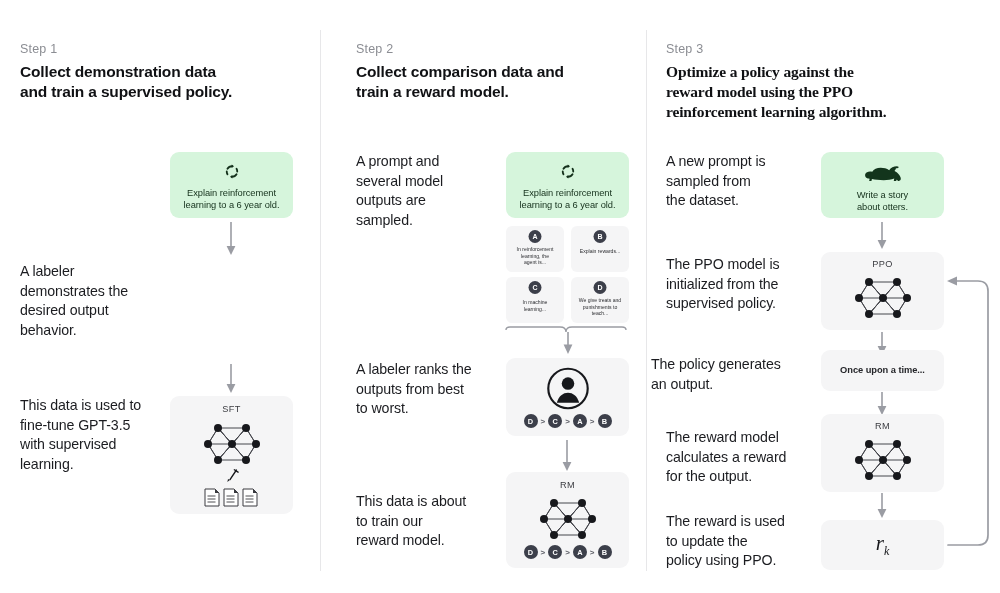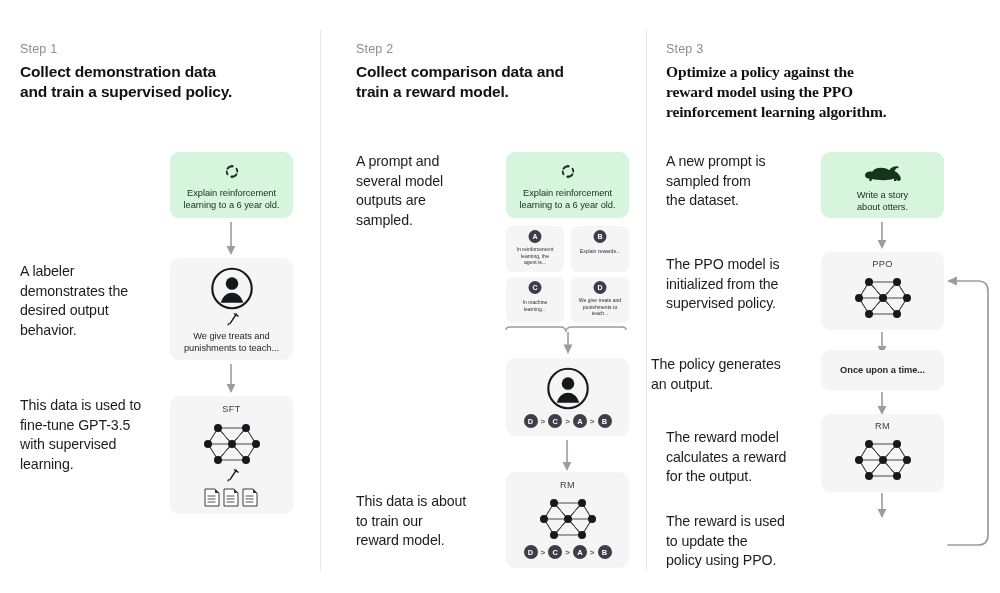--- a/index.html
+++ b/index.html
@@ -163,38 +163,20 @@
 learning to a 6 year old.</div>
     </div>
 
     <div class="abs" style="left:224px;top:222px;">
       <svg width="14" height="34" viewBox="0 0 14 34">
         <line x1="7" y1="0" x2="7" y2="25" stroke="#9a9ca3" stroke-width="1.6"></line>
         <path d="M7 33 L2.6 24 L11.4 24 Z" fill="#9a9ca3"></path>
       </svg>
     </div>
 
-    <div class="card" style="left:170px;top:258px;width:123px;height:102px;">
-      <div class="abs" style="left:50%;top:9px;transform:translateX(-50%);">
-        <svg width="43" height="43" viewBox="0 0 48 48">
-          <circle cx="24" cy="24" r="22" fill="none" stroke="#17181c" stroke-width="2.4"></circle>
-          <circle cx="24" cy="18.5" r="7" fill="#17181c"></circle>
-          <path d="M11.5 40c2.2-7.6 7-11.2 12.5-11.2S34.3 32.4 36.5 40z" fill="#17181c"></path>
-        </svg>
-      </div>
-      <div class="abs" style="left:50%;top:54px;transform:translateX(-50%);">
-        <svg width="15" height="16" viewBox="0 0 18 20">
-          <path d="M14.5 2.5 L6.5 14.5" stroke="#17181c" stroke-width="1.7" fill="none" stroke-linecap="round"></path>
-          <path d="M11.9 2.2 L16.6 5.2" stroke="#17181c" stroke-width="1.7" fill="none" stroke-linecap="round"></path>
-          <path d="M6.2 14.9 L3.2 17.4 L4.0 13.7 Z" fill="#17181c"></path>
-        </svg>
-      </div>
-      <div class="card-caption" style="top:73px;">We give treats and
-punishments to teach...</div>
-    </div>
 
     <div class="abs" style="left:224px;top:364px;">
       <svg width="14" height="30" viewBox="0 0 14 30">
         <line x1="7" y1="0" x2="7" y2="21" stroke="#9a9ca3" stroke-width="1.6"></line>
         <path d="M7 29 L2.6 20 L11.4 20 Z" fill="#9a9ca3"></path>
       </svg>
     </div>
 
     <div class="card" style="left:170px;top:396px;width:123px;height:118px;">
       <div class="mini-title" style="top:8px;">SFT</div>
@@ -250,20 +232,23 @@
   <div class="col col-2">
 
     <div class="step-label" style="left:24px;top:42px;">Step 2</div>
     <div class="step-title" style="left:24px;top:62px;width:290px;">Collect comparison data and
 train a reward model.</div>
 
     <div class="body-text" style="left:24px;top:152px;width:150px;">A prompt and
 several model
 outputs are
 sampled.</div>
+    <div class="body-text" style="left:24px;top:360px;width:160px;">A labeler ranks the
+outputs from best
+to worst.</div>
     <div class="body-text" style="left:24px;top:492px;width:150px;">This data is about
 to train our
 reward model.</div>
 
     <div class="card green" style="left:174px;top:152px;width:123px;height:66px;">
       <div class="abs" style="left:50%;top:11px;transform:translateX(-50%);">
         <svg width="17" height="17" viewBox="0 0 24 24">
           <g fill="none" stroke="#14301b" stroke-width="2.6" stroke-linecap="round">
             <path d="M5.6 8.2A7.4 7.4 0 0 1 12 4.6"></path>
             <path d="M18.4 8.2A7.4 7.4 0 0 1 19.4 12"></path>
@@ -477,20 +462,25 @@
       </div>
     </div>
 
     <div class="abs" style="left:229px;top:493px;">
       <svg width="14" height="26" viewBox="0 0 14 26">
         <line x1="7" y1="0" x2="7" y2="17" stroke="#9a9ca3" stroke-width="1.6"></line>
         <path d="M7 25 L2.6 16 L11.4 16 Z" fill="#9a9ca3"></path>
       </svg>
     </div>
 
+    <div class="card" style="left:175px;top:520px;width:123px;height:50px;">
+      <div class="reward-sym" style="top:11px;">
+        <span>r</span><sub>k</sub>
+      </div>
+    </div>
 
     <div class="abs" style="left:296px;top:268px;">
       <svg width="56" height="285" viewBox="0 0 56 285">
         <path d="M6 277 h30 q10 0 10 -10 v-244 q0 -10 -10 -10 h-22" fill="none" stroke="#9a9ca3" stroke-width="1.7" stroke-linecap="round"></path>
         <path d="M5 13 L15 8.4 L15 17.6 Z" fill="#9a9ca3"></path>
       </svg>
     </div>
   </div>
 </div>
 

